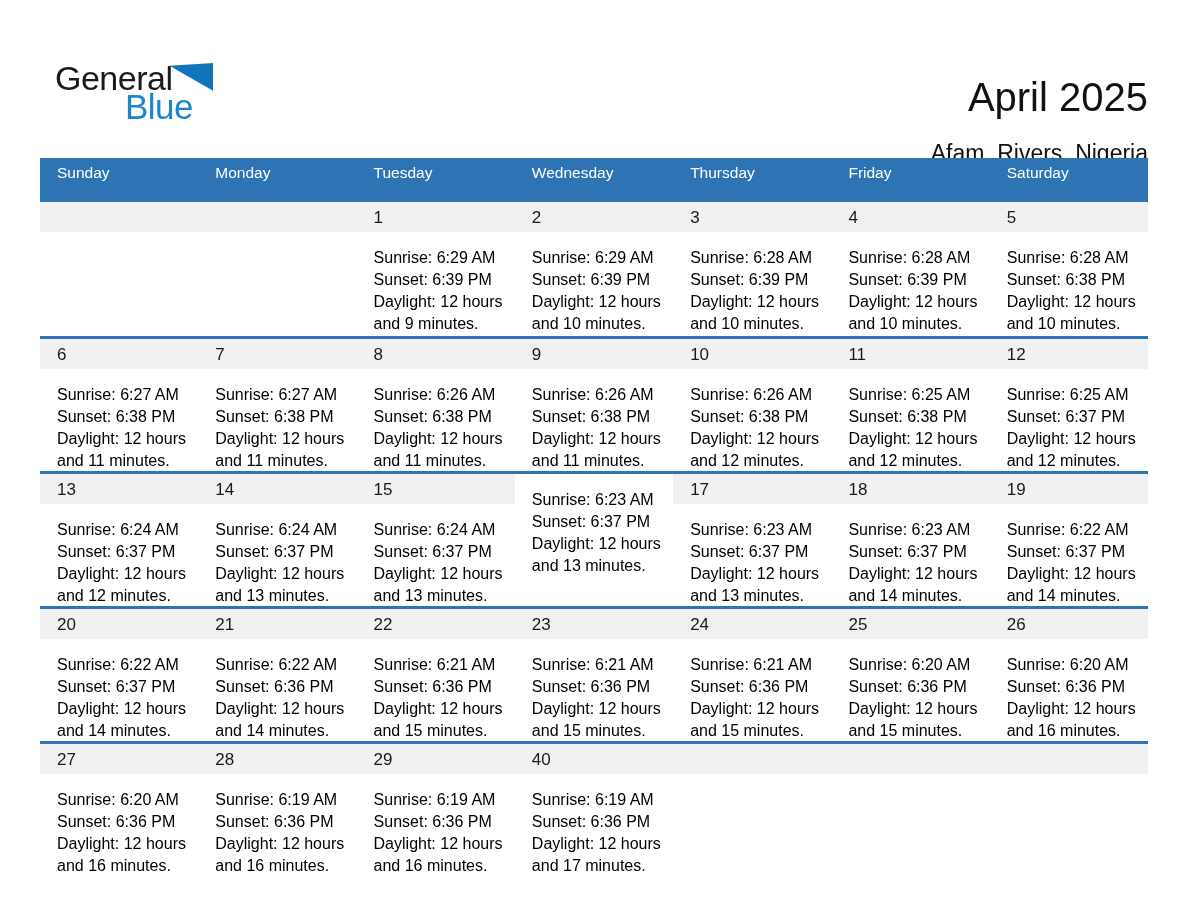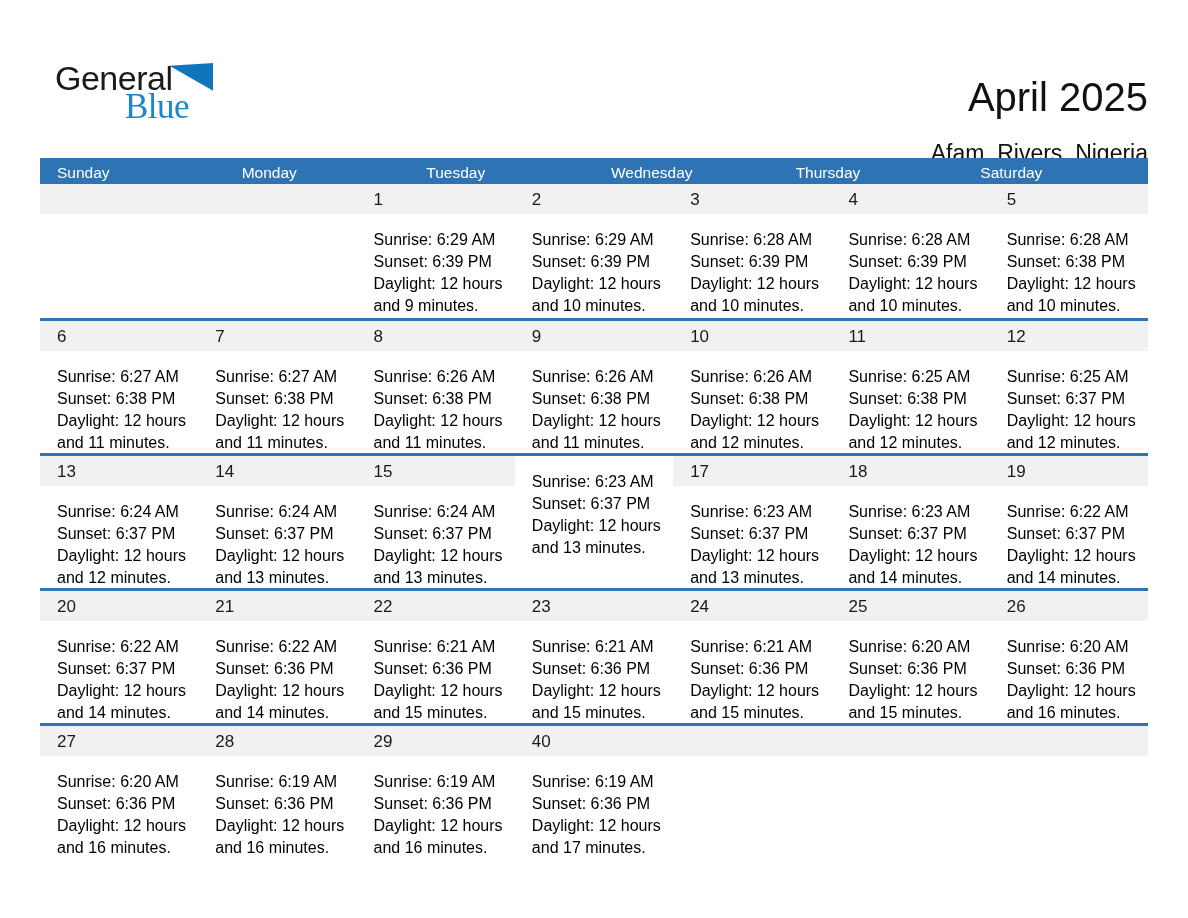--- a/index.html
+++ b/index.html
@@ -7,29 +7,29 @@
   body { font-family:"Liberation Sans","DejaVu Sans",sans-serif; color:#1a1a1a; }
   .page { position:relative; width:1188px; height:918px; background:#ffffff; overflow:hidden;padding-left:44px; }
 
   
   .logo { position:absolute; left:55px; top:60px; }
   .logo-line1 { display:flex; align-items:flex-start; }
   .logo-general { font-size:34px; letter-spacing:-0.5px; color:#1a1a1a; line-height:36px; }
   .logo-triangle { width:44px; height:28px; margin-left:-3px; margin-top:3px;
                    background:#1075bc; clip-path:polygon(0 10%, 100% 0, 100% 100%); }
   .logo-line2 { margin-top:-7px; padding-left:70px; }
-  .logo-blue { font-size:35px; letter-spacing:-0.5px; color:#1b87c9; line-height:36px;font-family:Liberation Serif, serif; }
+  .logo-blue { font-size:35px; letter-spacing:-0.5px; color:#1b87c9; line-height:36px; }
 
   .title-block { position:absolute; right:40px; top:73px; text-align:right; }
   .month-title { font-size:40px; line-height:48px; color:#111; }
   .location { font-size:23px; line-height:32px; color:#111; margin-top:16px; }
 
   
   .calendar { position:absolute; left:40px; top:158px; width:1108px; }
-  .weekday-row { display:grid; grid-template-columns:repeat(6,1fr); background:#2e74b5; height:26px; }
+  .weekday-row { display:grid; grid-template-columns:repeat(7,1fr); background:#2e74b5; height:44px; }
   .weekday { color:#ffffff; font-size:15.5px; line-height:30px; padding-left:17px;
              white-space:nowrap; overflow:hidden; }
 
   .week { display:grid; grid-template-columns:repeat(7,1fr); height:135px;
           border-top:3px solid #2e74b5; background:#ffffff; }
   .week:first-of-type { border-top:none; height:134px; }
 
   .cell { overflow:hidden; }
   .band { height:30px; background:#f1f1f1; font-size:17px; line-height:31px;
           padding-left:17px; color:#1a1a1a; }
@@ -56,20 +56,21 @@
     <div class="location">Afam, Rivers, Nigeria</div>
   </div>
 
   <div class="calendar">
     <div class="weekday-row" id="weekday-row">
         <div class="weekday">Sunday</div>
         <div class="weekday">Monday</div>
         <div class="weekday">Tuesday</div>
         <div class="weekday">Wednesday</div>
         <div class="weekday">Thursday</div>
+        <div class="weekday">Friday</div>
         <div class="weekday">Saturday</div>
       </div>
     <div id="weeks">
         <div class="week">
           <div class="cell">
             <div class="band"></div>
           </div>
           <div class="cell">
             <div class="band"></div>
           </div>

